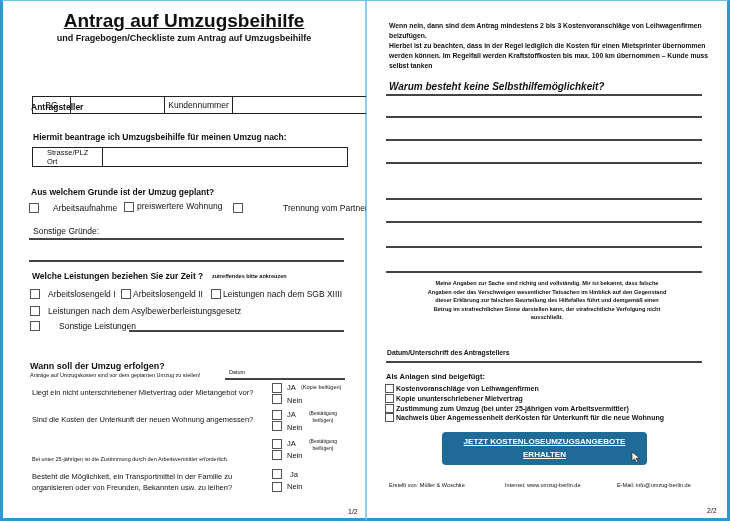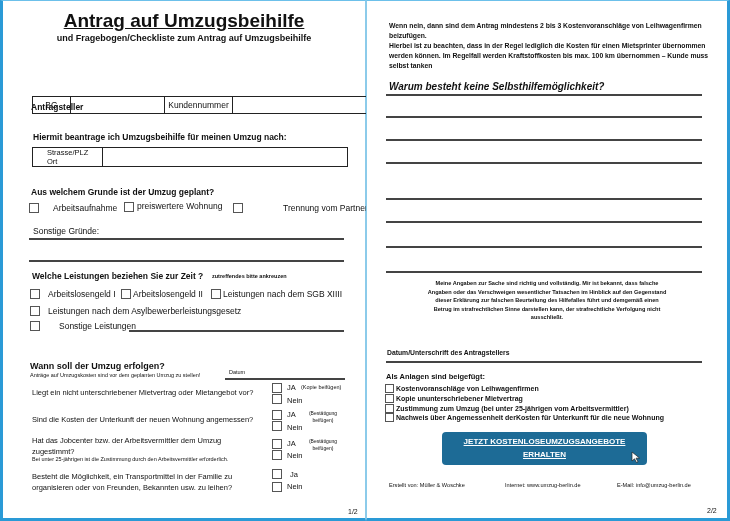--- a/index.html
+++ b/index.html
@@ -106,21 +106,20 @@
   <div class="cb" style="left:269px; top:393px;"></div>
   <div class="txt" style="left:284px; top:395px; font-size:7.5px;">Nein</div>
 
   <div class="q" style="left:29px; top:413px;">Sind die Kosten der Unterkunft der neuen Wohnung angemessen?</div>
   <div class="cb" style="left:269px; top:409px;"></div>
   <div class="txt" style="left:284px; top:409px; font-size:7.5px;">JA</div>
   <div class="tiny" style="left:300px; top:409px; width:40px; white-space:normal;">(Bestätigung beifügen)</div>
   <div class="cb" style="left:269px; top:420px;"></div>
   <div class="txt" style="left:284px; top:422px; font-size:7.5px;">Nein</div>
 
-  <div class="q" style="left:29px; top:434px; width:200px;">Hat das Jobcenter bzw. der Arbeitsvermittler dem Umzug zugestimmt?</div>
   <div class="small" style="left:29px; top:455px;">Bei unter 25-jährigen ist die Zustimmung durch den Arbeitsvermittler erforderlich.</div>
   <div class="cb" style="left:269px; top:438px;"></div>
   <div class="txt" style="left:284px; top:438px; font-size:7.5px;">JA</div>
   <div class="tiny" style="left:300px; top:437px; width:40px; white-space:normal;">(Bestätigung beifügen)</div>
   <div class="cb" style="left:269px; top:449px;"></div>
   <div class="txt" style="left:284px; top:450px; font-size:7.5px;">Nein</div>
 
   <div class="q" style="left:29px; top:470px; width:230px;">Besteht die Möglichkeit, ein Transportmittel in der Familie zu organisieren oder von Freunden, Bekannten usw. zu leihen?</div>
   <div class="cb" style="left:269px; top:468px;"></div>
   <div class="txt" style="left:287px; top:469px; font-size:7.5px;">Ja</div>

